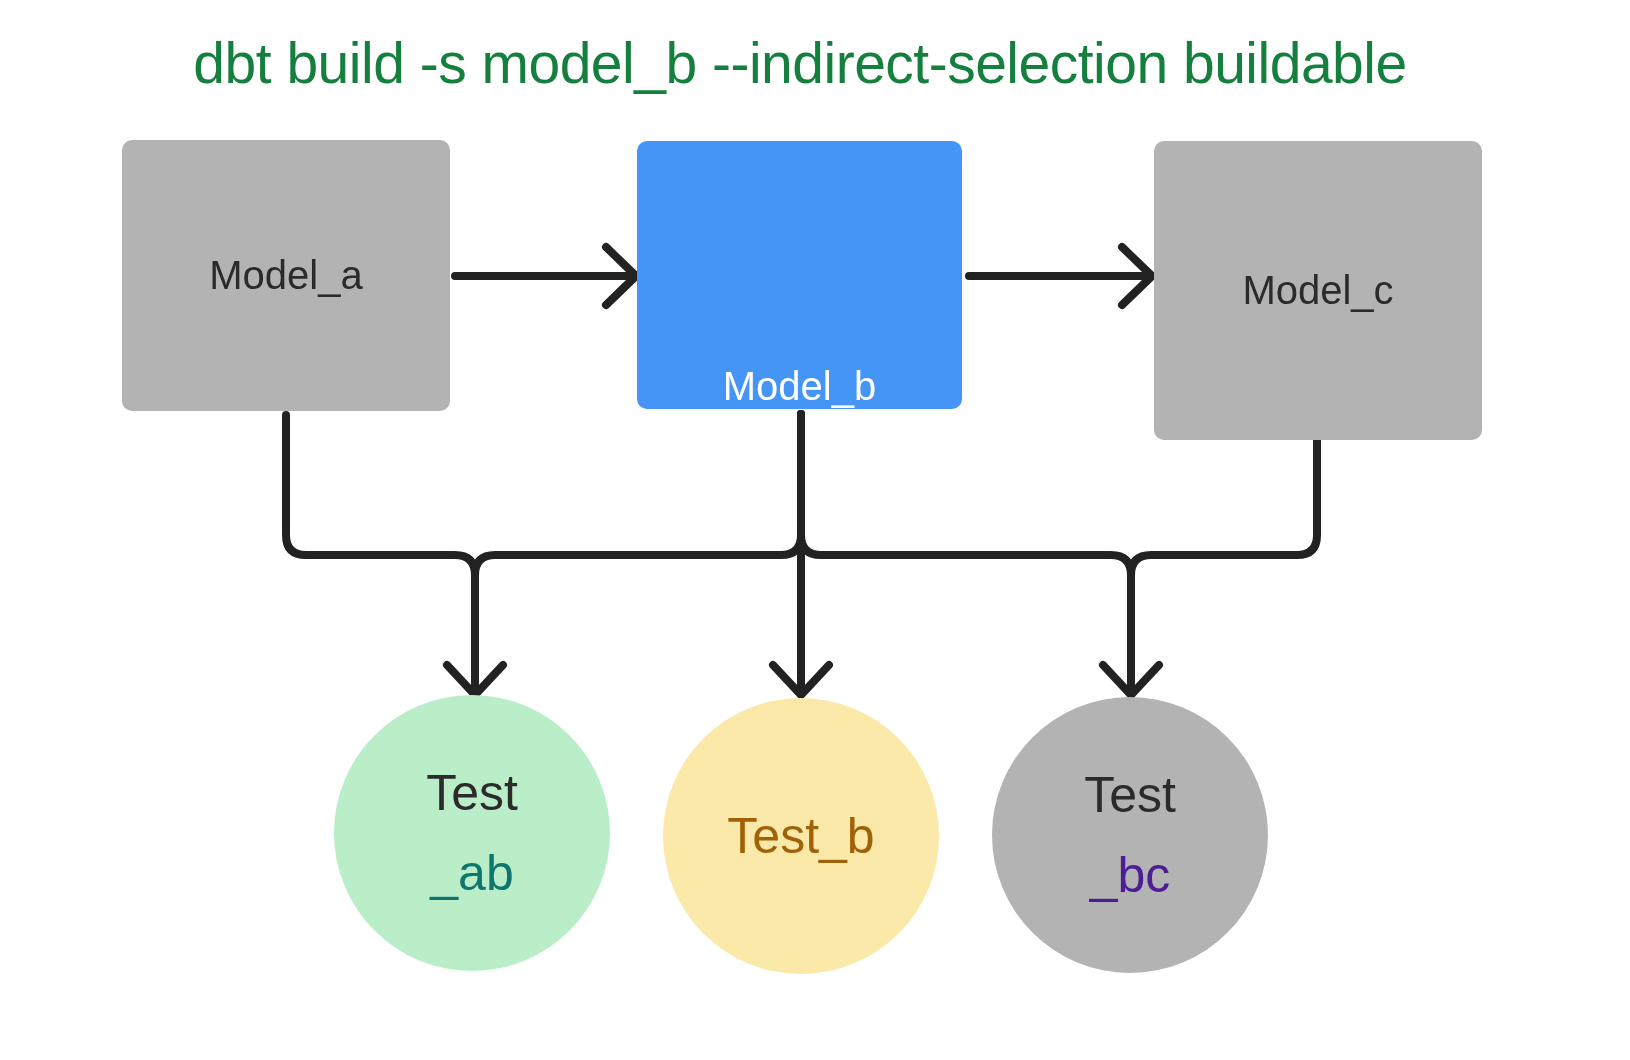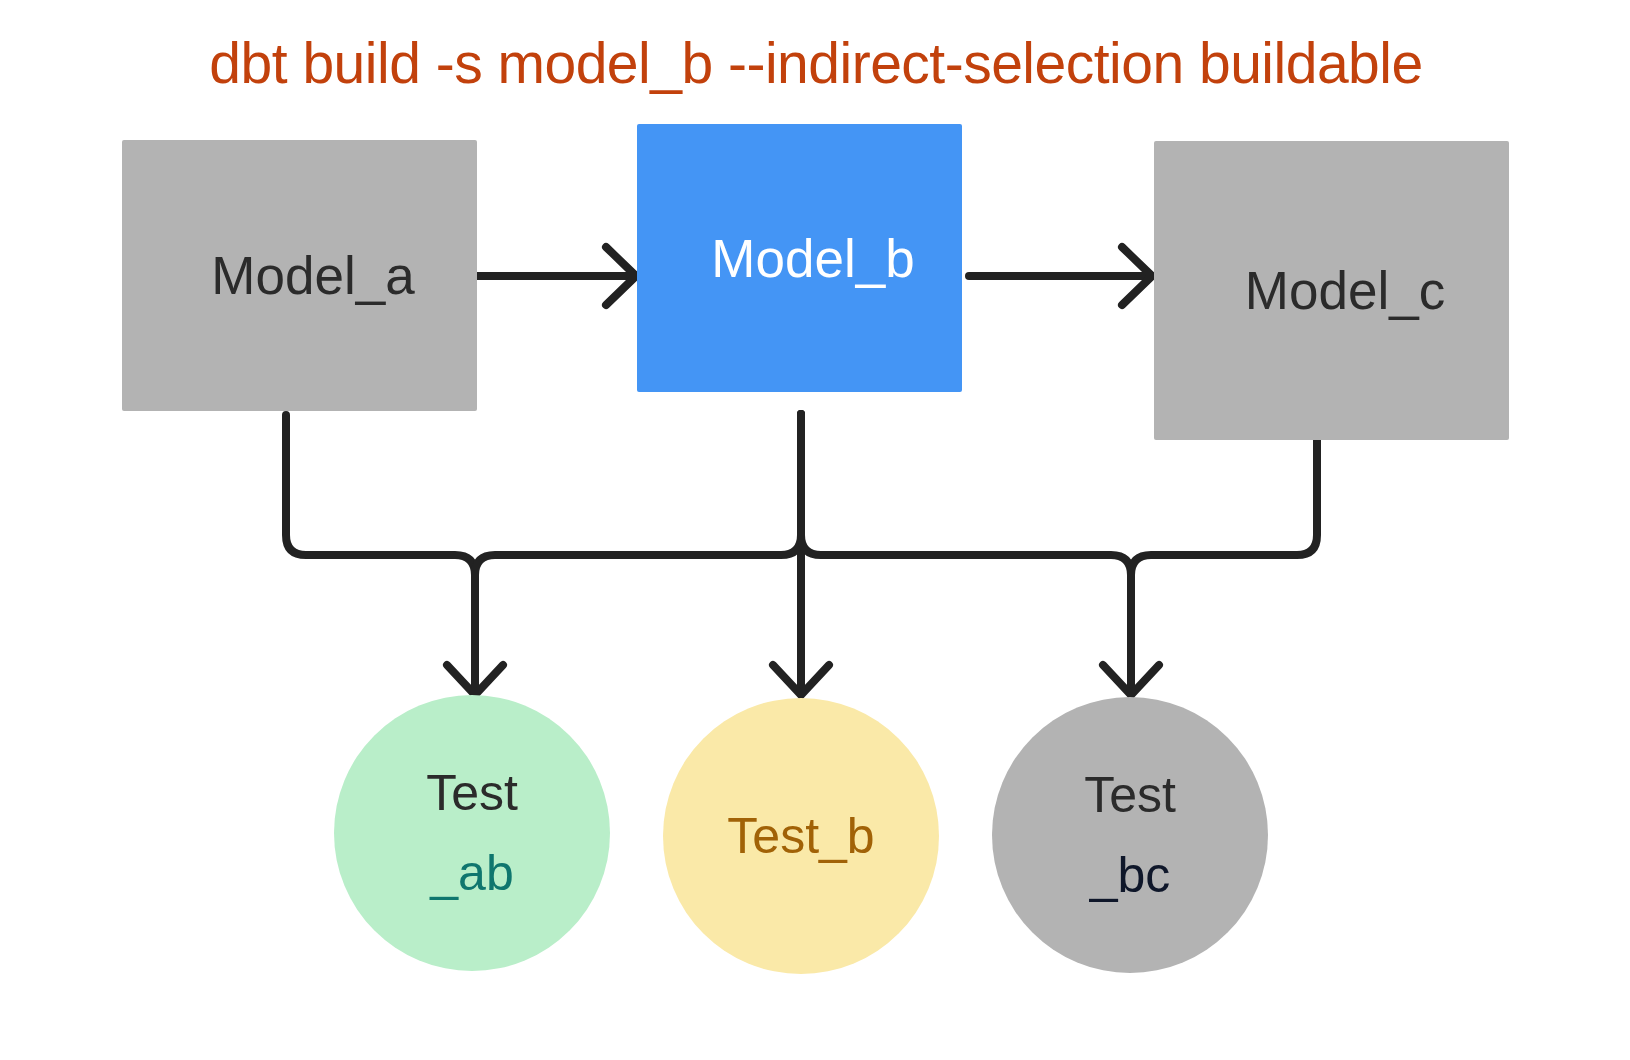--- a/index.html
+++ b/index.html
@@ -36,30 +36,29 @@
   }
   .edges g {
     fill: none;
     stroke: #222222;
     stroke-width: 8;
     stroke-linecap: round;
     stroke-linejoin: round;
   }
   .model {
     position: absolute;
-    border-radius: 2px;
+    border-radius: 10px;
     display: flex;
     align-items: center;
     justify-content: center;
-    font-size: 53px;
+    font-size: 40px;
     font-weight: 500;
-    padding-left: 27px;
   }
   .model-a { left: 122px; top: 140px; width: 328px; height: 271px; }
-  .model-b { left: 637px; top: 124px; width: 298px; height: 268px; }
+  .model-b { left: 637px; top: 141px; width: 325px; height: 268px; align-items: flex-end; }
   .model-c { left: 1154px; top: 141px; width: 328px; height: 299px; }
   .test {
     position: absolute;
     width: 276px;
     height: 276px;
     border-radius: 50%;
     display: flex;
     flex-direction: column;
     align-items: center;
     justify-content: center;
@@ -70,21 +69,21 @@
   }
   .test-ab { left: 334px; top: 695px; }
   .test-b  { left: 663px; top: 698px; }
   .test-bc { left: 992px; top: 697px; }
 </style>
 </head>
 <body>
 
 <div class="canvas">
 
-  <h1 class="title" style="color: #c2410c; margin-left: 16px;">dbt build -s model_b --indirect-selection buildable</h1>
+  <h1 class="title" style="color: #15803d;">dbt build -s model_b --indirect-selection buildable</h1>
 
   <svg class="edges" viewBox="0 0 1630 1060">
     <g style="stroke: rgb(34, 34, 34);">
 
       <path d="M 455 276 H 630"></path>
       <path d="M 606 247 L 636 276 L 606 305"></path>
 
       <path d="M 969 276 H 1146"></path>
       <path d="M 1122 247 L 1152 276 L 1122 305"></path>
 
@@ -120,16 +119,16 @@
     <div style="color: rgb(43, 43, 43);">Test</div>
     <div style="color: #0f766e;">_ab</div>
   </div>
 
   <div class="test test-b" style="background-color: rgb(250, 233, 168);">
     <div style="color: #a16207;">Test_b</div>
   </div>
 
   <div class="test test-bc" style="background-color: rgb(179, 179, 179);">
     <div style="color: rgb(43, 43, 43);">Test</div>
-    <div style="color: #0f172a;">_bc</div>
+    <div style="color: #4c1d95;">_bc</div>
   </div>
 
 </div>
 
 </body></html>

